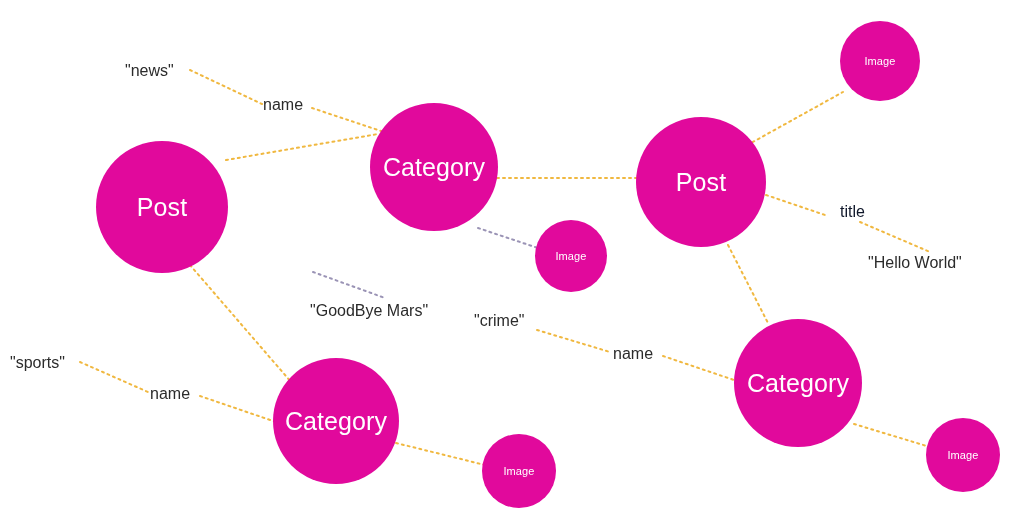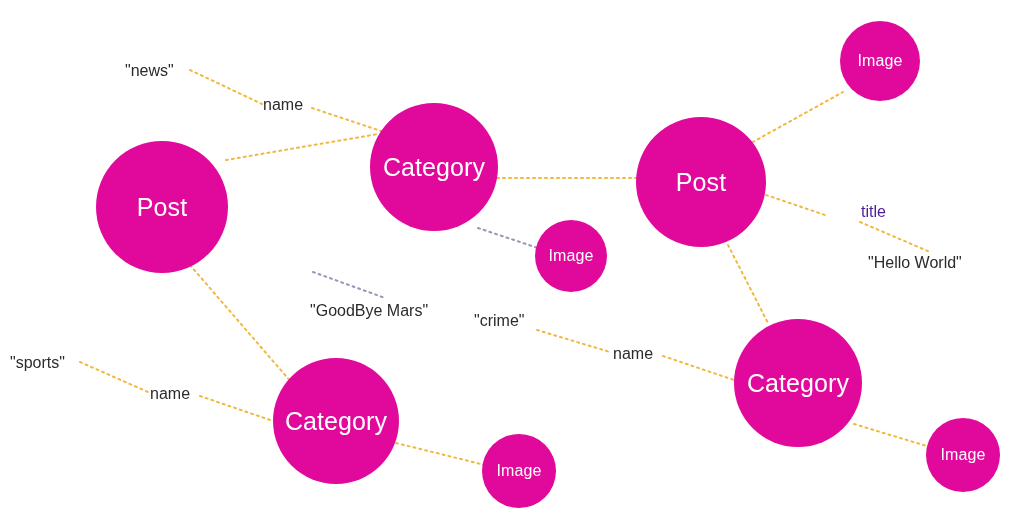--- a/index.html
+++ b/index.html
@@ -40,21 +40,21 @@
   .graph-node .node-label {
     color: #ffffff;
     font-family: "Liberation Sans", sans-serif;
     font-weight: 400;
     letter-spacing: 0.1px;
     white-space: nowrap;
     user-select: none;
     line-height: 1;
   }
   .node-big .node-label { font-size: 25px; }
-  .node-small .node-label { font-size: 16px; }
+  .node-small .node-label { font-size: 11px; }
   .edge-label {
     position: absolute;
     color: #333333;
     font-family: "Liberation Sans", sans-serif;
     font-size: 16px;
     line-height: 18px;
     white-space: nowrap;
     user-select: none;
   }
   .edge-label.prop-name { color: #2b2b2b; }
@@ -111,21 +111,21 @@
         <span class="node-label" style="color: rgb(255, 255, 255);">Image</span>
       </div>
       <div class="graph-node node-small" style="left: 926px; top: 418px; width: 74px; height: 74px; background: rgb(225, 9, 156);">
         <span class="node-label" style="color: rgb(255, 255, 255);">Image</span>
       </div>
     </div>
 
   <div id="label-layer">
       <div class="edge-label prop-value" style="left: 125px; top: 62px; color: rgb(43, 43, 43);">"news"</div>
       <div class="edge-label prop-name" style="left: 263px; top: 96px; color: rgb(43, 43, 43);">name</div>
-      <div class="edge-label prop-name" style="left: 861px; top: 203px; color: #4c1d95;">title</div>
+      <div class="edge-label prop-name" style="left: 840px; top: 203px; color: #0f172a;">title</div>
       <div class="edge-label prop-value" style="left: 868px; top: 254px; color: rgb(43, 43, 43);">"Hello World"</div>
       <div class="edge-label prop-value" style="left: 310px; top: 302px; color: rgb(43, 43, 43);">"GoodBye Mars"</div>
       <div class="edge-label prop-value" style="left: 474px; top: 312px; color: rgb(43, 43, 43);">"crime"</div>
       <div class="edge-label prop-name" style="left: 613px; top: 345px; color: rgb(43, 43, 43);">name</div>
       <div class="edge-label prop-value" style="left: 10px; top: 354px; color: rgb(43, 43, 43);">"sports"</div>
       <div class="edge-label prop-name" style="left: 150px; top: 385px; color: rgb(43, 43, 43);">name</div>
     </div>
 
 </div>
 

